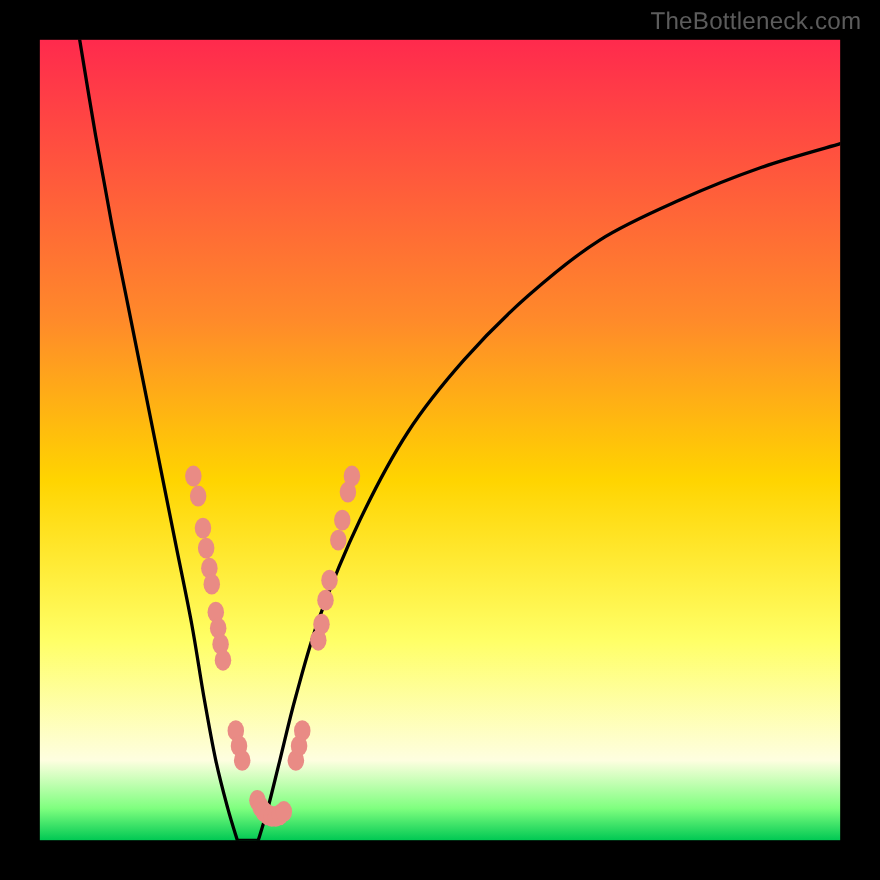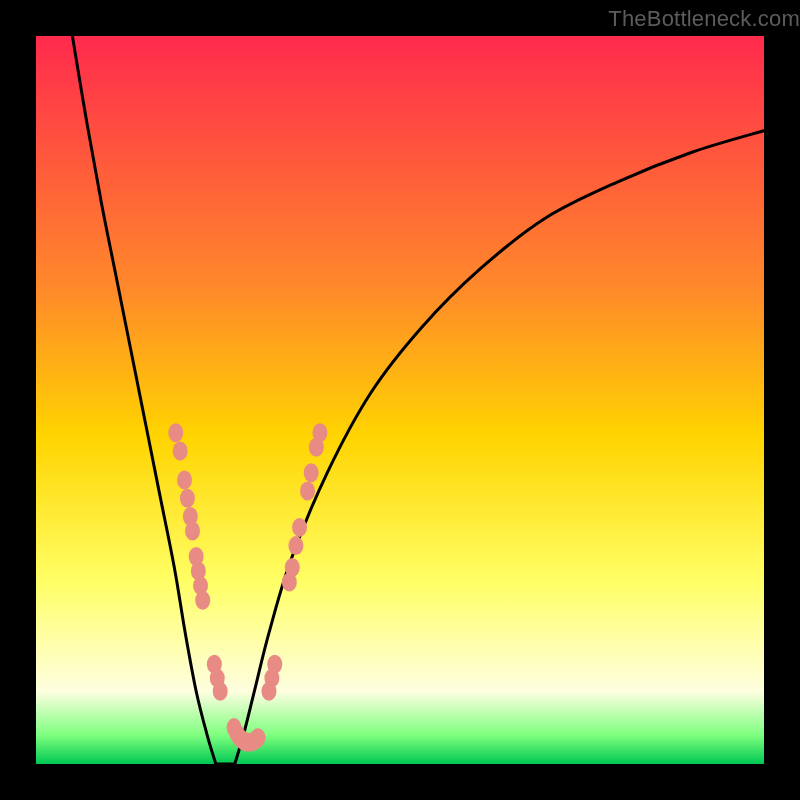--- a/index.html
+++ b/index.html
@@ -28,21 +28,21 @@
     
   }
   .plot svg {
     display: block;
     width: 728px;
     height: 728px;
   }
   .watermark {
     position: absolute;
     top: 6px;
-    right: 0;
+    right: 17px;
     color: #5c5c5c;
     font-size: 22px;
     font-weight: 400;
     letter-spacing: 0.2px;
   }
 </style>
 </head>
 <body>
 
 <div class="frame">

